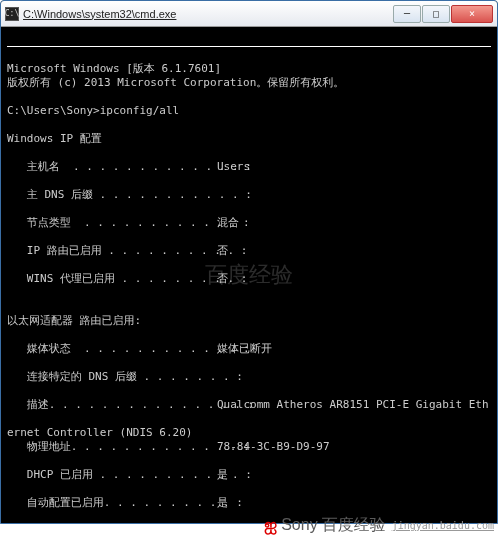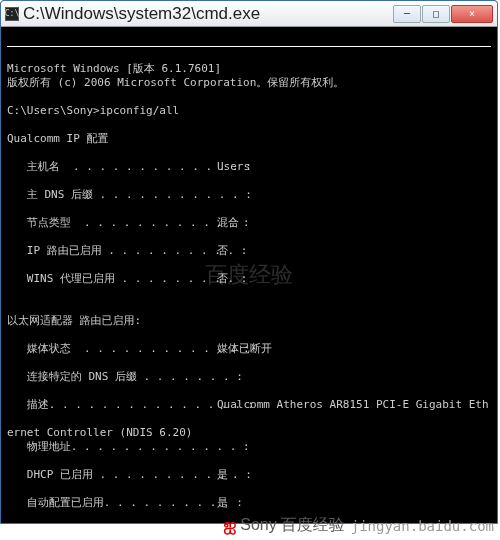--- a/index.html
+++ b/index.html
@@ -1,70 +1,70 @@
 <!DOCTYPE html>
 <html><head>
 <meta charset="utf-8">
 <style>
   * { margin: 0; padding: 0; box-sizing: border-box; }
   body { width: 500px; height: 540px; font-family: "SimSun", "Consolas", monospace; font-size: 11px; background: #fff; overflow: hidden; }
   .window { width: 498px; height: 524px; border: 1px solid #3a6ea5; border-radius: 4px 4px 0 0; overflow: hidden; position: relative; background: #000; }
   .titlebar { height: 26px; background: linear-gradient(#fff, #e6e9ef); display: flex; align-items: center; padding: 0 4px; border-bottom: 1px solid #999; }
   .titlebar-icon { width: 14px; height: 14px; background: #222; border: 1px solid #555; margin-right: 4px; display: flex; align-items: center; justify-content: center; color: #ccc; font-size: 8px; }
-  .titlebar-title { flex: 1; font-size: 17px; color: #222; font-family: "Segoe UI", Tahoma, sans-serif; }
+  .titlebar-title { flex: 1; font-size: 11px; color: #222; font-family: "Segoe UI", Tahoma, sans-serif; text-decoration: underline; }
   .win-btns { display: flex; gap: 1px; }
   .win-btn { width: 28px; height: 18px; border-radius: 2px; font-size: 10px; display: flex; align-items: center; justify-content: center; color: #333; border: 1px solid #9aa; background: linear-gradient(#f4f7fb,#d9e4f1); }
   .win-btn.close { background: linear-gradient(#f49a8f,#d9534f); color: #fff; border-color: #b33; width: 42px; }
   .terminal { background: #000; color: #ccc; padding: 4px 6px; line-height: 14px; font-size: 11px; white-space: pre; height: calc(100% - 26px); overflow: hidden; position: relative; }
   .row { display: flex; }
   .label { width: 210px; }
   .val { flex: 1; }
   hr.sep { border: none; border-top: 1px solid #fff; margin: 1px 0; }
   .footer { position: absolute; bottom: 4px; right: 6px; display: flex; align-items: center; gap: 6px; }
   .brand { font-family: "Microsoft YaHei", sans-serif; font-size: 16px; color: #5b5b5b; display: flex; align-items: baseline; gap: 4px; }
   .brand-logo { color: #d00; font-size: 16px; font-weight: bold; }
-  .brand-sub { font-size: 14px; color: #999; }
+  .brand-sub { font-size: 10px; color: #999; text-decoration: underline; }
   .wm { position: absolute; left: 50%; top: 50%; transform: translate(-50%,-50%); color: rgba(200,200,200,0.22); font-size: 22px; font-family: "Microsoft YaHei", sans-serif; pointer-events: none; }
 </style>
 </head>
 <body>
 
 <div class="window">
   <div class="titlebar">
     <span class="titlebar-icon">C:\</span>
     <span class="titlebar-title">C:\Windows\system32\cmd.exe</span>
     <div class="win-btns">
       <div class="win-btn">─</div>
       <div class="win-btn">□</div>
       <div class="win-btn close">×</div>
     </div>
   </div>
 
   <div class="terminal">
 <hr class="sep">
 <span>Microsoft Windows [版本 6.1.7601]</span>
-<span>版权所有 (c) 2006 Microsoft Corporation。保留所有权利。</span>
+<span>版权所有 (c) 2013 Microsoft Corporation。保留所有权利。</span>
 
 <span>C:\Users\Sony&gt;ipconfig/all</span>
 
-<span>Qualcomm IP 配置</span>
+<span>Windows IP 配置</span>
 
 <div class="row"><span class="label">   主机名  . . . . . . . . . . . . . : </span><span class="val">Users</span></div>
 <div class="row"><span class="label">   主 DNS 后缀 . . . . . . . . . . . : </span><span class="val"></span></div>
 <div class="row"><span class="label">   节点类型  . . . . . . . . . . . . : </span><span class="val">混合</span></div>
 <div class="row"><span class="label">   IP 路由已启用 . . . . . . . . . . : </span><span class="val">否</span></div>
 <div class="row"><span class="label">   WINS 代理已启用 . . . . . . . . . : </span><span class="val">否</span></div>
 
 <span>以太网适配器 路由已启用:</span>
 
 <div class="row"><span class="label">   媒体状态  . . . . . . . . . . . . : </span><span class="val">媒体已断开</span></div>
 <div class="row"><span class="label">   连接特定的 DNS 后缀 . . . . . . . : </span><span class="val"></span></div>
 <div class="row"><span class="label">   描述. . . . . . . . . . . . . . . : </span><span class="val">Qualcomm Atheros AR8151 PCI-E Gigabit Eth</span></div>
 <span>ernet Controller (NDIS 6.20)</span>
-<div class="row"><span class="label">   物理地址. . . . . . . . . . . . . : </span></div>
+<div class="row"><span class="label">   物理地址. . . . . . . . . . . . . : </span><span class="val">78-84-3C-B9-D9-97</span></div>
 <div class="row"><span class="label">   DHCP 已启用 . . . . . . . . . . . : </span><span class="val">是</span></div>
 <div class="row"><span class="label">   自动配置已启用. . . . . . . . . . : </span><span class="val">是</span></div>
 
 
 
 
 
 
 
 

